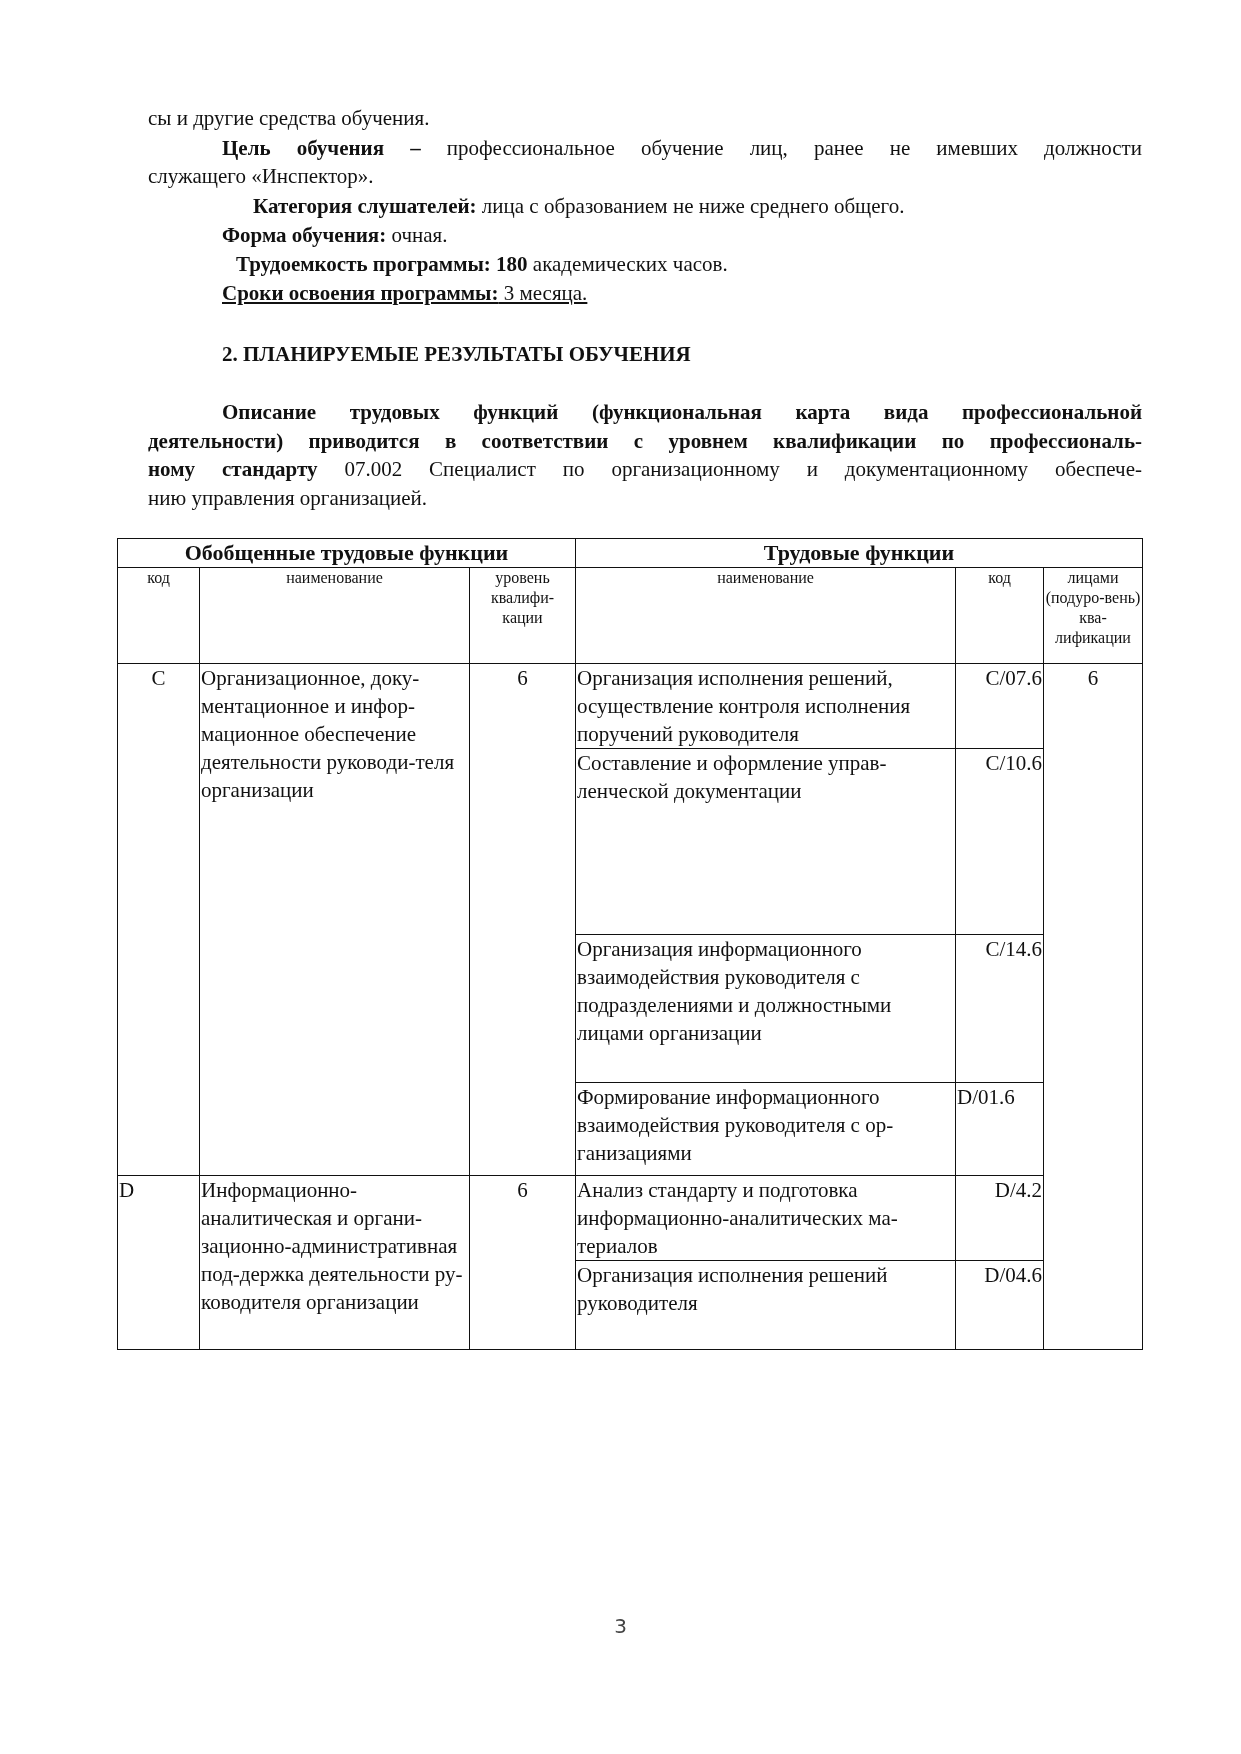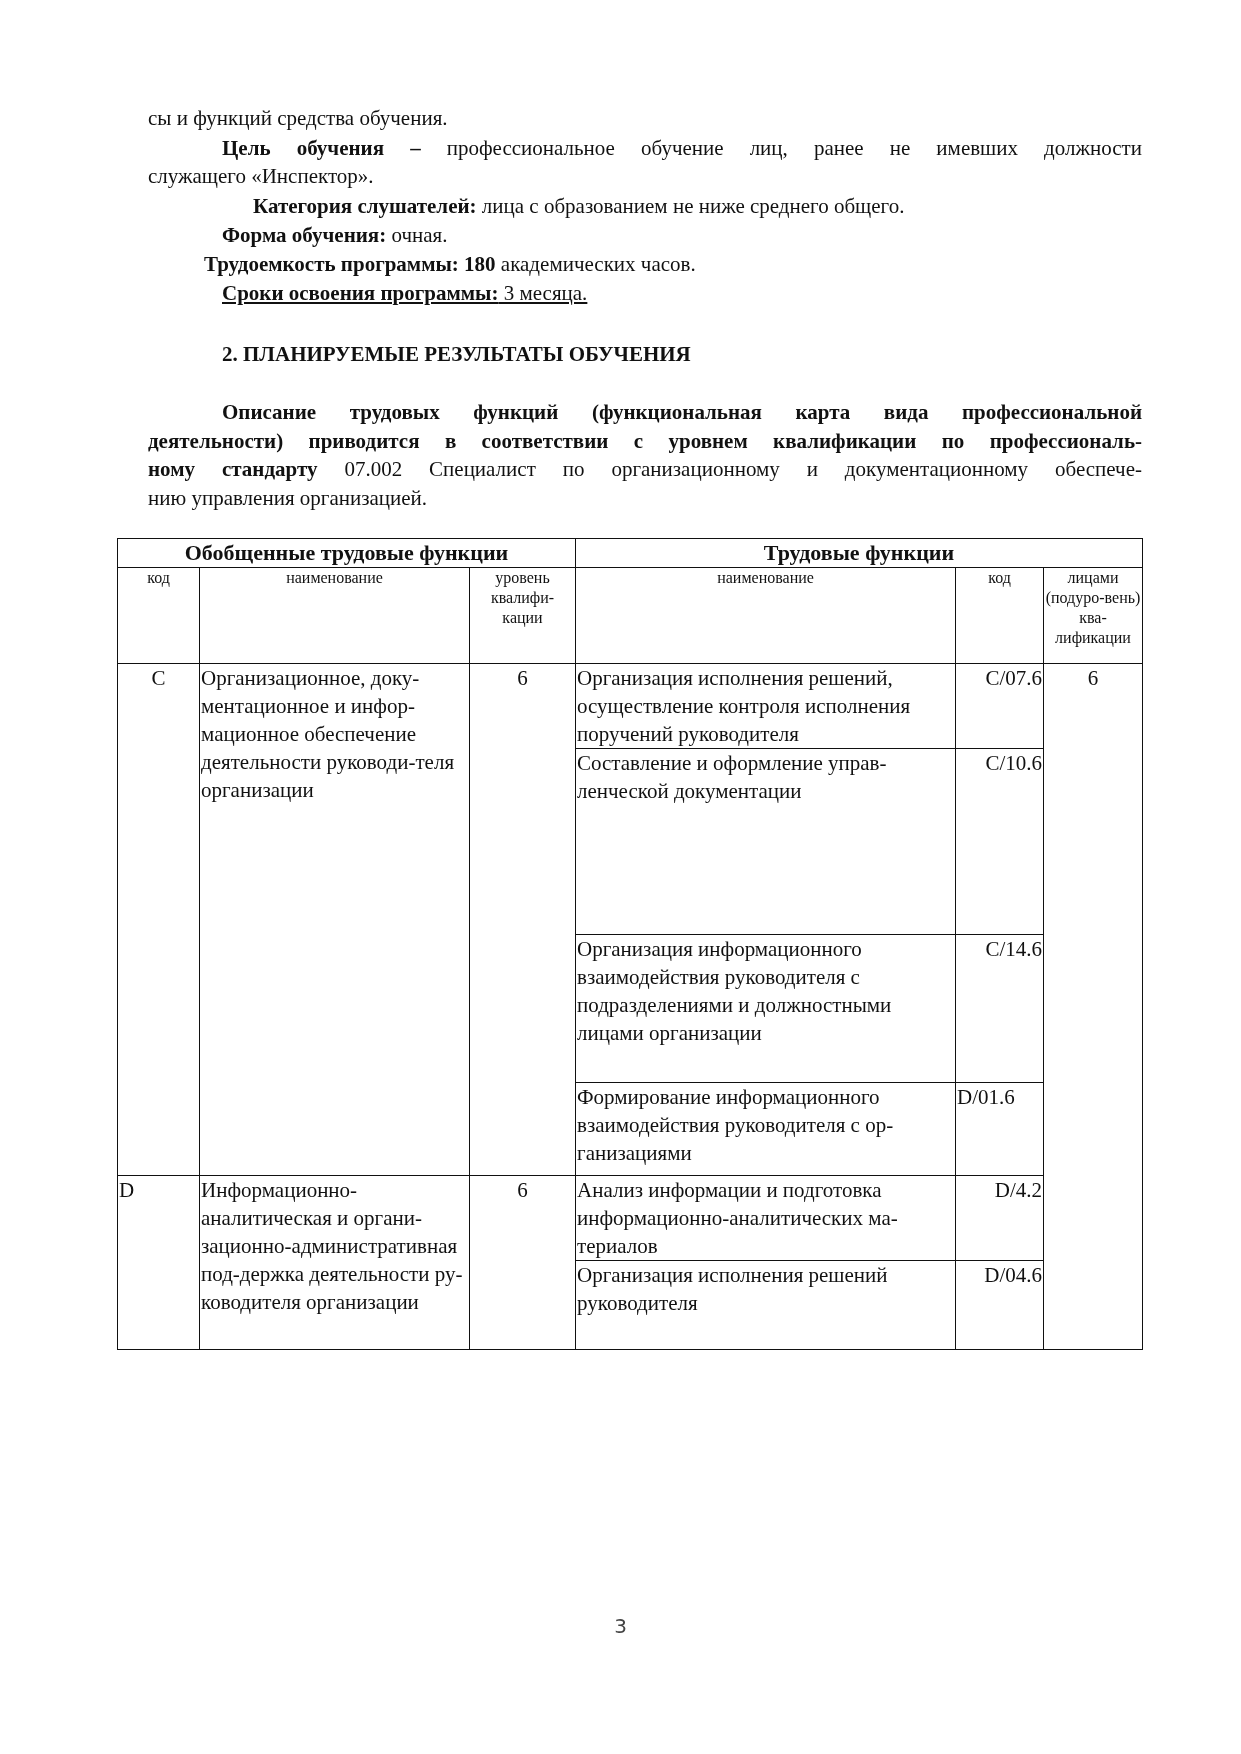--- a/index.html
+++ b/index.html
@@ -6,21 +6,21 @@
   body { width: 1241px; height: 1754px; position: relative; overflow: hidden;
          font-family: "Liberation Serif", "DejaVu Serif", serif; color: #111; }
   .p { position: absolute; font-size: 21px; line-height: 29px; }
   .b { font-weight: bold; }
   .just { text-align: justify; text-align-last: justify; }
   #l1 { left: 148px; top: 104px; }
   #l2 { left: 222px; top: 134px; width: 920px; }
   #l3 { left: 148px; top: 162px; }
   #l4 { left: 222px; top: 192px; margin-left: 31px; }
   #l5 { left: 222px; top: 221px; }
-  #l6 { left: 204px; top: 250px; }
+  #l6 { left: 236px; top: 250px; }
   #l7 { left: 222px; top: 279px; text-decoration: underline; }
   #heading { left: 222px; top: 340px; font-weight: bold; font-size: 21px; }
   #d1 { left: 222px; top: 398px; width: 920px; }
   #d2 { left: 148px; top: 427px; width: 994px; }
   #d3 { left: 148px; top: 455px; width: 994px; }
   #d4 { left: 148px; top: 484px; }
 
   table.ftable { position: absolute; left: 117px; top: 538px; width: 1025px;
     border-collapse: collapse; table-layout: fixed; font-size: 21px; line-height: 28px; padding-left: 23px; }
   table.ftable td, table.ftable th { border: 1.5px solid #111; padding: 0 1px; vertical-align: top; }
@@ -31,21 +31,21 @@
   td.codeL { text-align: left; }
   td.mid { text-align: center; vertical-align: middle; }
   td.left0 { padding-left: 0; }
 
   #page-number { position: absolute; left: 0; width: 1241px; top: 1614px; text-align: center;
     font-family: "DejaVu Sans", sans-serif; font-size: 20px; color: #444; }
 </style>
 </head>
 <body>
 
-<div class="p" id="l1">сы и функций средства обучения.</div>
+<div class="p" id="l1">сы и другие средства обучения.</div>
 <div class="p just" id="l2"><span class="b">Цель обучения –</span><span> профессиональное обучение лиц, ранее не имевших должности</span></div>
 <div class="p" id="l3">служащего «Инспектор».</div>
 <div class="p" id="l4"><span class="b">Категория слушателей:</span><span> лица с образованием не ниже среднего общего.</span></div>
 <div class="p" id="l5"><span class="b">Форма обучения:</span><span> очная.</span></div>
 <div class="p" id="l6"><span class="b">Трудоемкость программы: 180</span><span> академических часов.</span></div>
 <div class="p" id="l7"><span class="b">Сроки освоения программы:</span><span> 3 месяца.</span></div>
 
 <div class="p" id="heading">2. ПЛАНИРУЕМЫЕ РЕЗУЛЬТАТЫ ОБУЧЕНИЯ</div>
 
 <div class="p b just" id="d1">Описание трудовых функций (функциональная карта вида профессиональной</div>
@@ -94,21 +94,21 @@
       <td class="code">C/14.6</td>
     </tr>
     <tr style="height:93px">
       <td>Формирование информационного взаимодействия руководителя с ор-ганизациями</td>
       <td class="codeL">D/01.6</td>
     </tr>
     <tr style="height:84px">
       <td class="left0" rowspan="2">D</td>
       <td rowspan="2">Информационно-аналитическая и органи-зационно-административная под-держка деятельности ру-ководителя организации</td>
       <td class="c" rowspan="2">6</td>
-      <td>Анализ информации и подготовка информационно-аналитических ма-териалов</td>
+      <td>Анализ стандарту и подготовка информационно-аналитических ма-териалов</td>
       <td class="code">D/4.2</td>
     </tr>
     <tr style="height:89px">
       <td>Организация исполнения решений руководителя</td>
       <td class="code">D/04.6</td>
     </tr>
   </tbody>
 </table>
 
 <div id="page-number">3</div>

